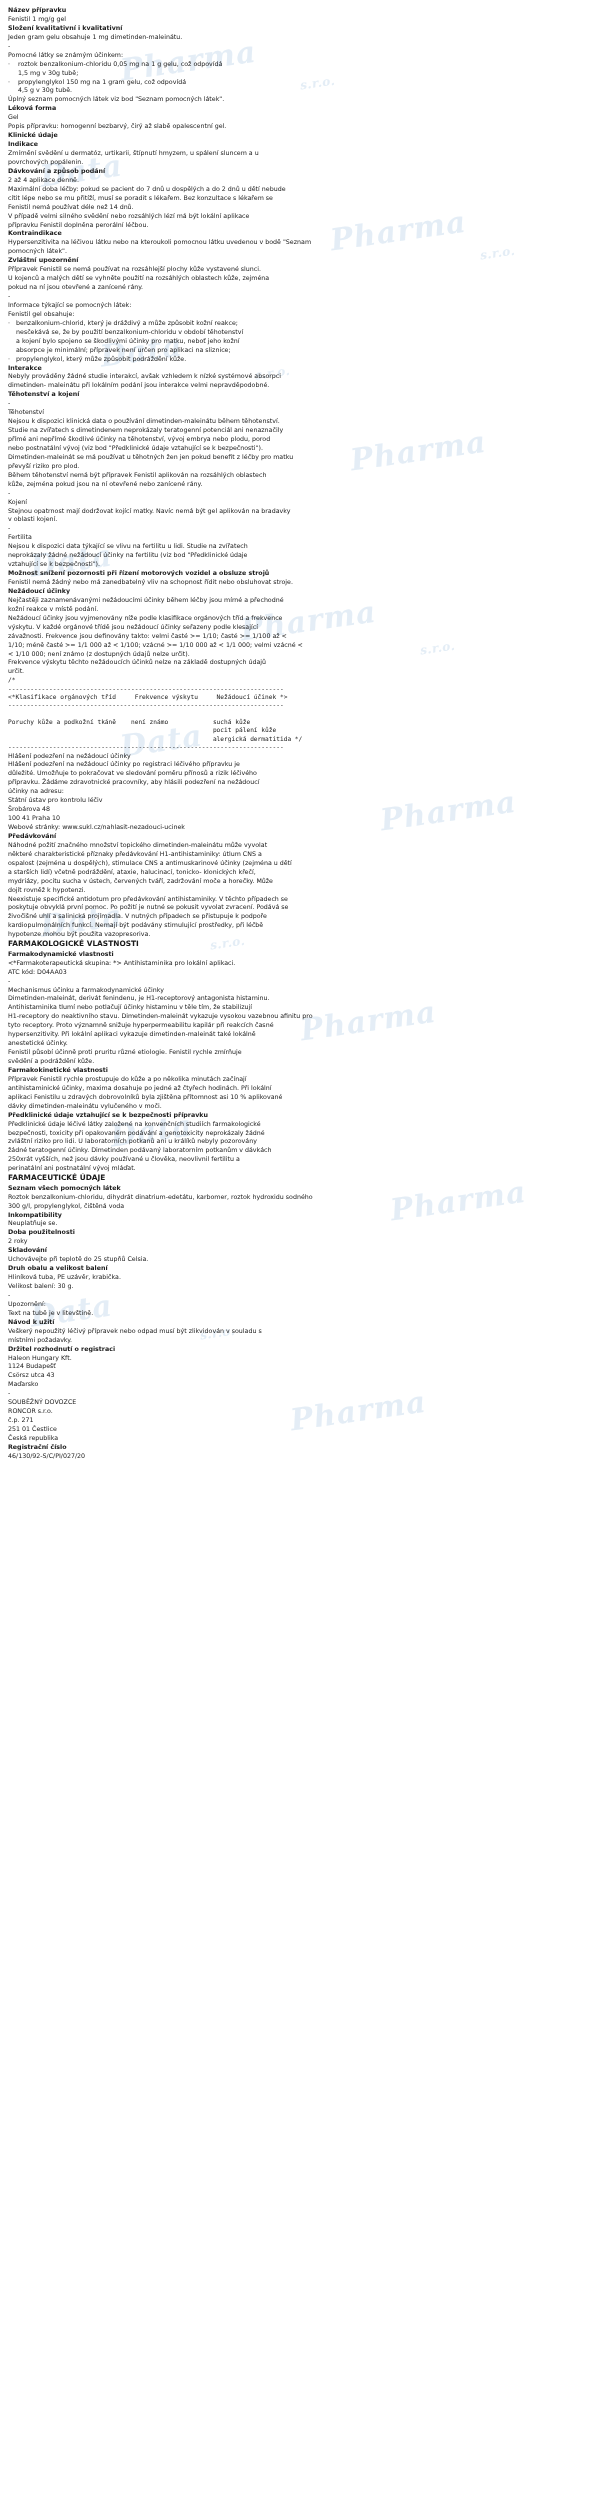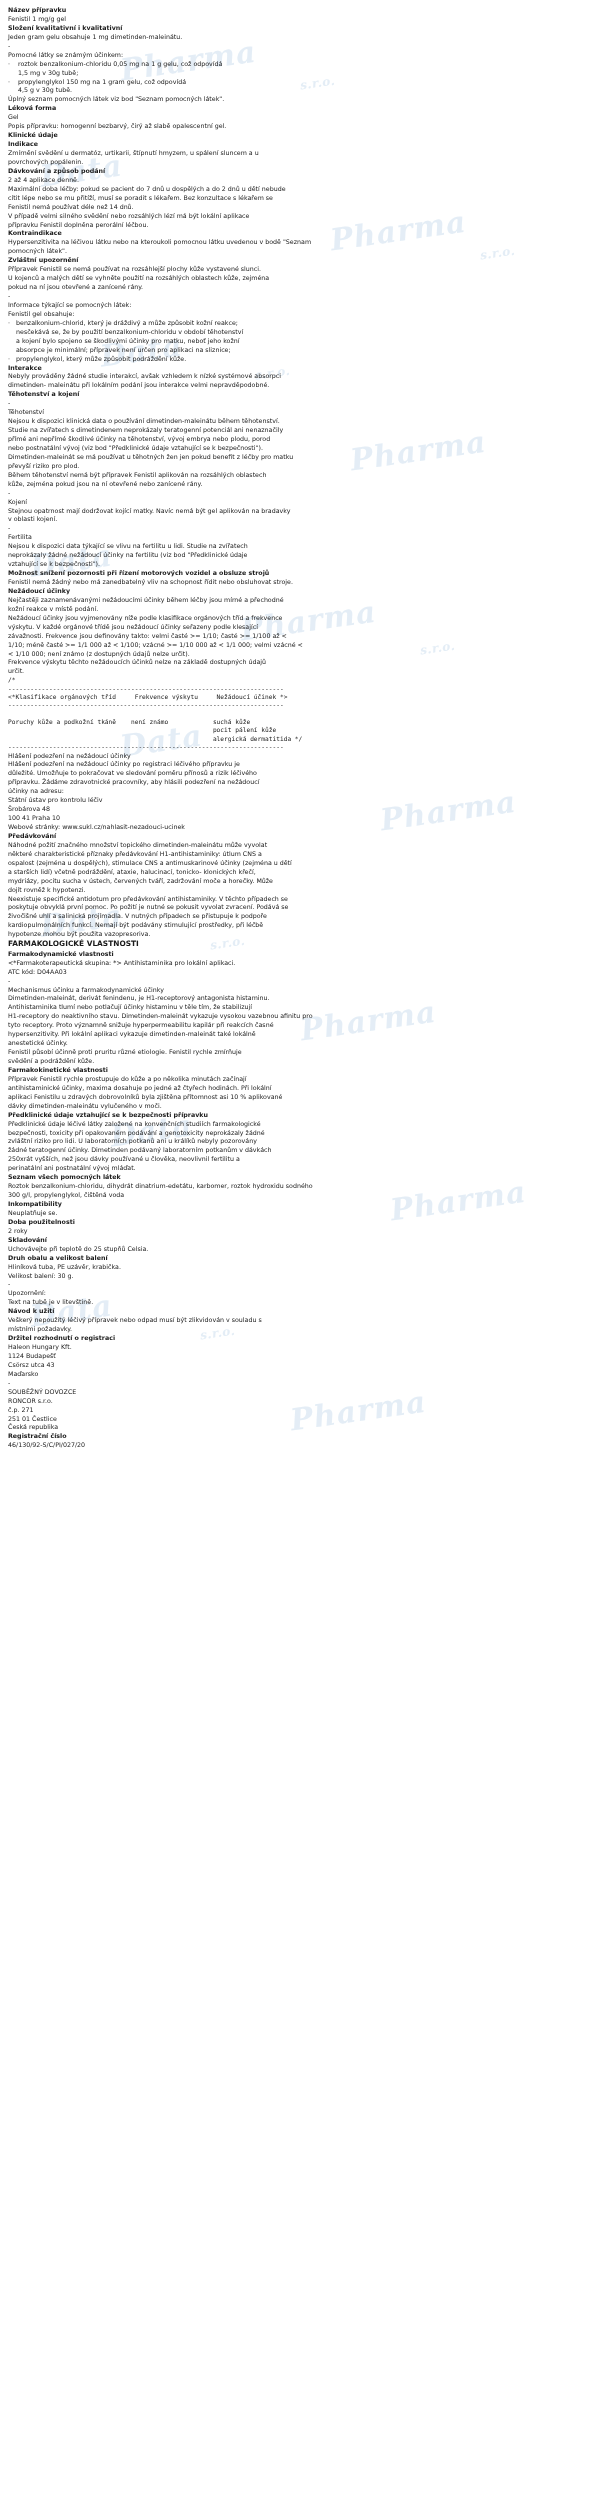--- a/index.html
+++ b/index.html
@@ -231,20 +231,21 @@
 antihistaminické účinky, maxima dosahuje po jedné až čtyřech hodinách. Při lokální
 aplikaci Fenistilu u zdravých dobrovolníků byla zjištěna přítomnost asi 10 % aplikované
 dávky dimetinden-maleinátu vylučeného v moči.</div>
     <div class="h">Předklinické údaje vztahující se k bezpečnosti přípravku</div>
     <div class="p">Předklinické údaje léčivé látky založené na konvenčních studiích farmakologické
 bezpečnosti, toxicity při opakovaném podávání a genotoxicity neprokázaly žádné
 zvláštní riziko pro lidi. U laboratorních potkanů ani u králíků nebyly pozorovány
 žádné teratogenní účinky. Dimetinden podávaný laboratorním potkanům v dávkách
 250xrát vyšších, než jsou dávky používané u člověka, neovlivnil fertilitu a
 perinatální ani postnatální vývoj mláďat.</div>
+    <div class="bigh">FARMACEUTICKÉ ÚDAJE</div>
     <div class="h">Seznam všech pomocných látek</div>
     <div class="p">Roztok benzalkonium-chloridu, dihydrát dinatrium-edetátu, karbomer, roztok hydroxidu sodného
 300 g/l, propylenglykol, čištěná voda</div>
     <div class="h">Inkompatibility</div>
     <div class="p">Neuplatňuje se.</div>
     <div class="h">Doba použitelnosti</div>
     <div class="p">2 roky</div>
     <div class="h">Skladování</div>
     <div class="p">Uchovávejte při teplotě do 25 stupňů Celsia.</div>
     <div class="h">Druh obalu a velikost balení</div>

